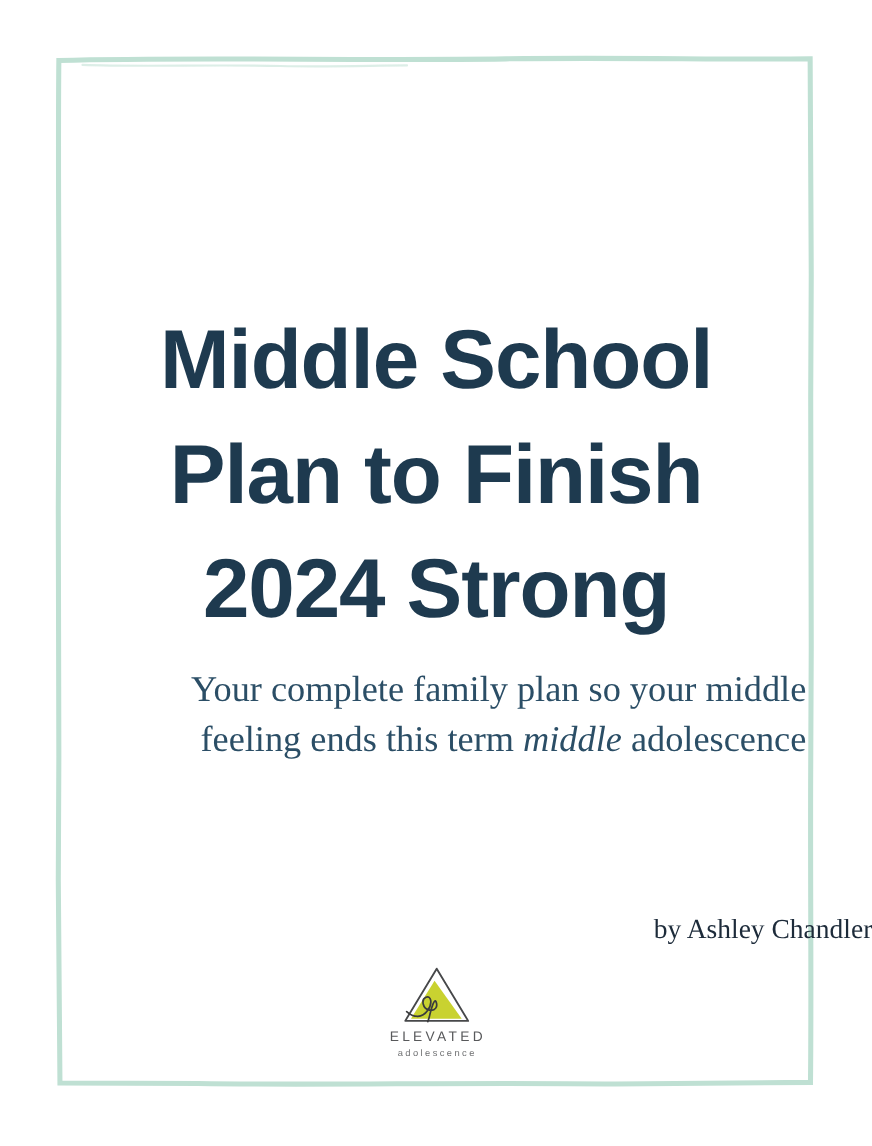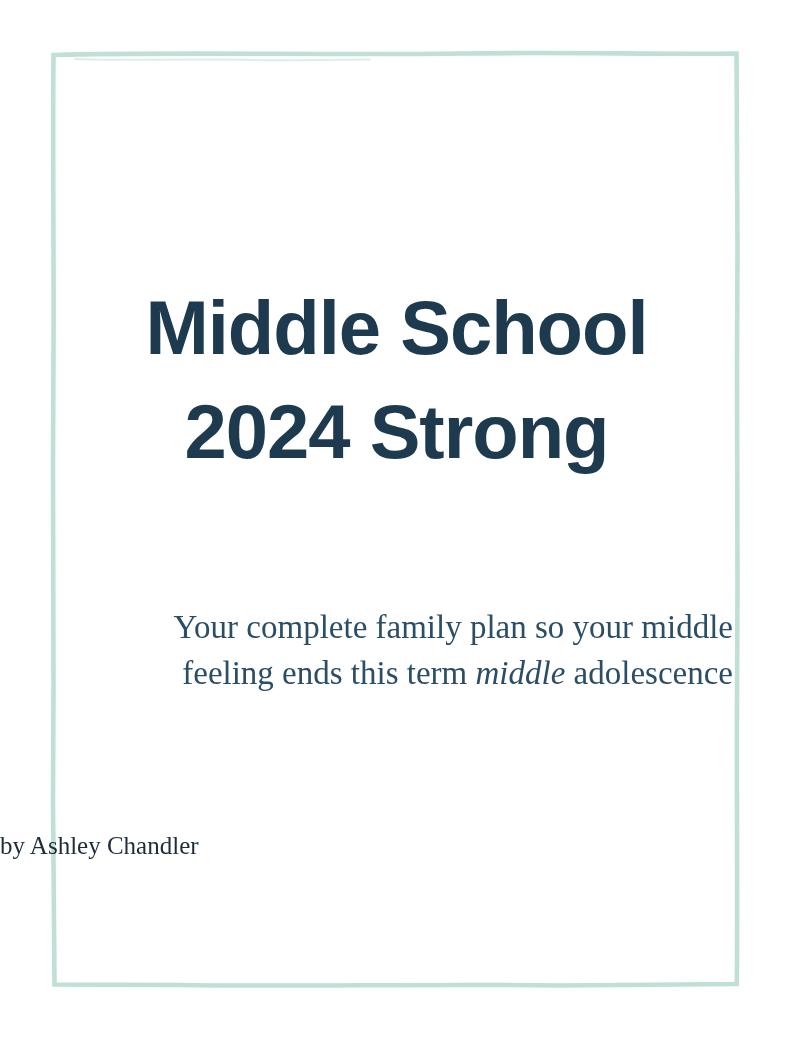--- a/index.html
+++ b/index.html
@@ -55,21 +55,21 @@
   }
   .subtitle .em {
     font-style: italic;
   }
   .byline {
     position: absolute;
     top: 832px;
     left: 0;
     right: 0;
     margin: 0;
-    text-align: left;
+    text-align: right;
     font-family: "Liberation Serif", serif;
     font-size: 25px;
     color: #1d2b3a;
   }
   .logo-block {
     position: absolute;
     top: 878px;
     left: 0;
     right: 0;
     text-align: center;
@@ -115,24 +115,43 @@
              C 420,983.5 300,987 180,985
              L 54.5,984.5
              L 53,800
              C 54.5,650 52,500 53.5,350
              C 54,250 52.5,150 53.5,55 Z" fill="none" stroke="#bfe0d3" stroke-width="4.6" stroke-linejoin="miter"></path>
     <path d="M 75,59 C 130,61 190,58.5 255,60 C 300,61 340,59.5 370,59.5" fill="none" stroke="#bfe0d3" stroke-width="2" opacity="0.55" stroke-linecap="round"></path>
   </svg>
 
   <h1 class="title">
     <span class="title-line">Middle School</span>
+    <span class="title-line">Plan to Finish</span>
     <span class="title-line">2024 Strong</span>
   </h1>
 
   <p class="subtitle">
     <span>Your complete family plan so your middle</span><br>
     <span>feeling ends this term </span><span class="em">middle</span><span> adolescence</span><br>
   </p>
 
   <p class="byline">by Ashley Chandler</p>
 
+  <div class="logo-block">
+    <svg class="logo-mark" viewBox="0 0 100 80" xmlns="http://www.w3.org/2000/svg" aria-hidden="true">
+
+      <path d="M 47,21 L 85,74 L 14,74 Z" fill="#c9d230"></path>
+
+      <path d="M 50,4 L 94,77 L 6,77 Z" fill="none" stroke="#47484a" stroke-width="2.6" stroke-linejoin="round"></path>
+
+      <path d="M 8,64
+               C 18,73 30,73 37,63
+               C 45,52 42,41 35,44
+               C 28,47 30,60 40,62
+               C 48,63.5 52,57 49,50
+               C 47,45.5 43,57 40.5,68
+               C 39.5,72.5 38.5,76 37.5,78" fill="none" stroke="#3a3b3d" stroke-width="2.4" stroke-linecap="round"></path>
+    </svg>
+    <span class="logo-name">ELEVATED</span>
+    <span class="logo-tagline">adolescence</span>
+  </div>
 
 </div>
 
 </body></html>

